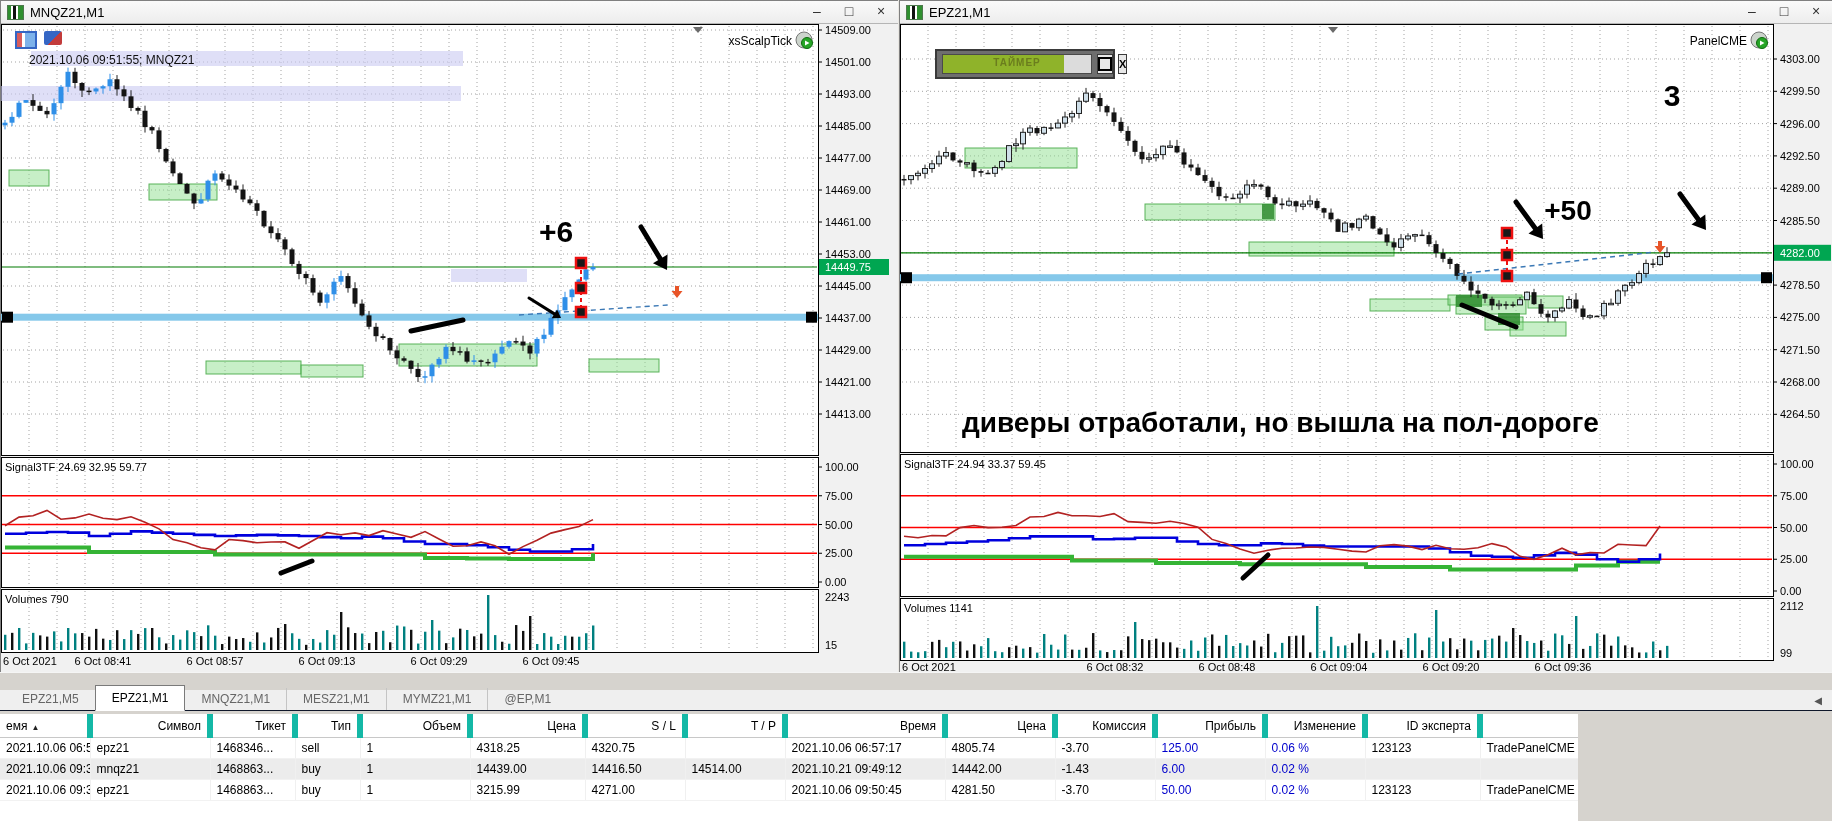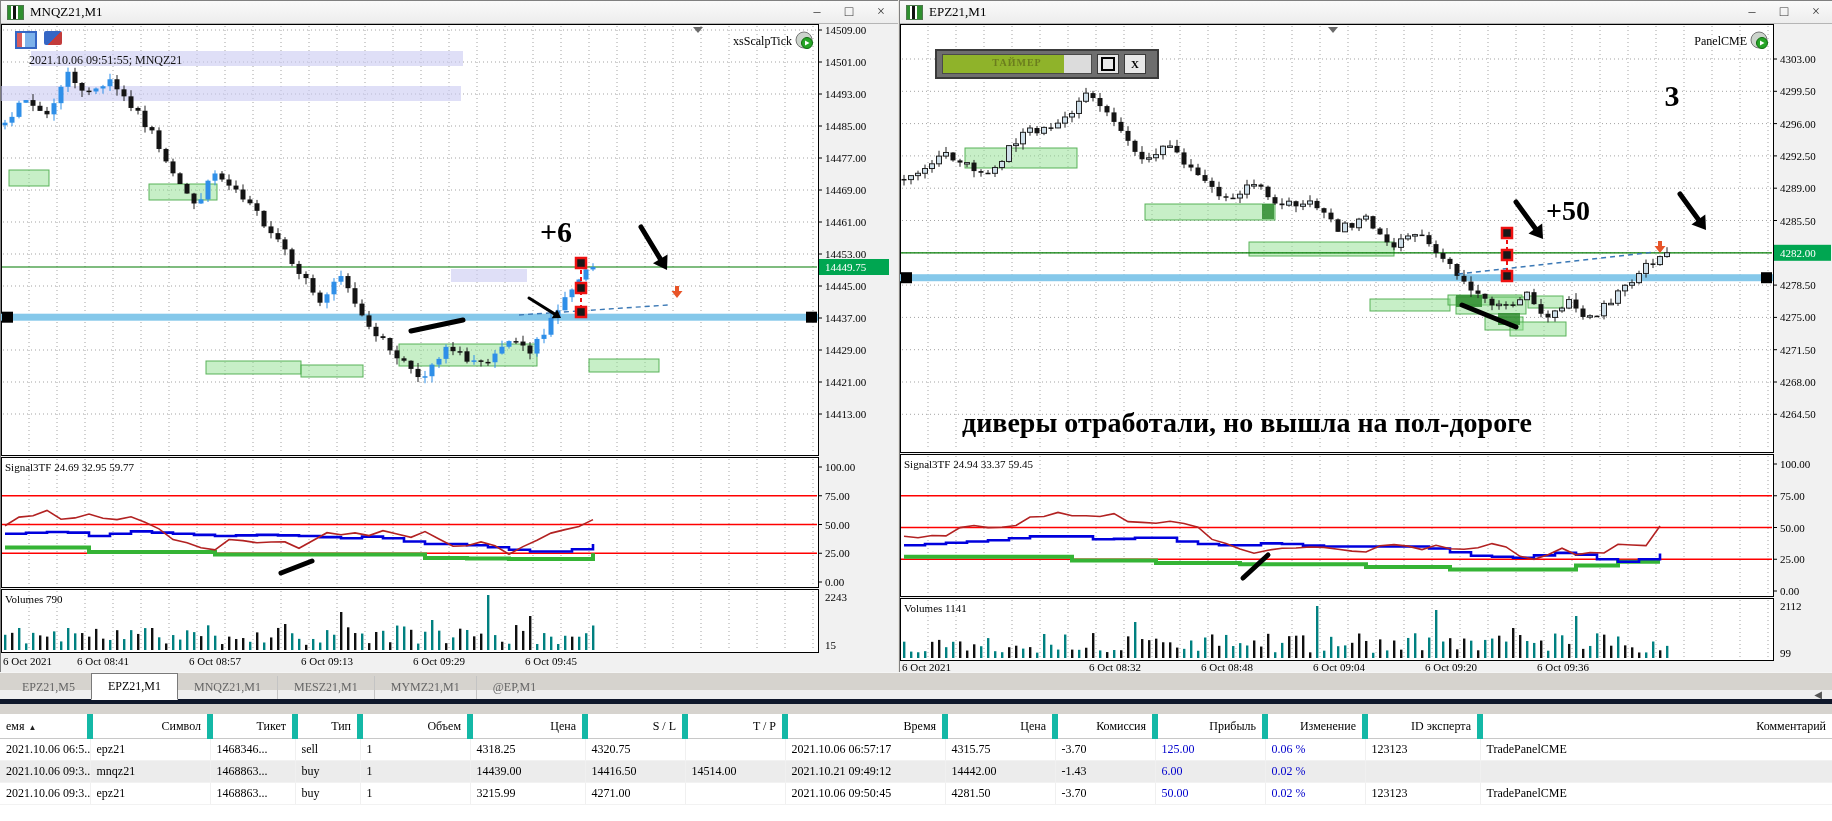--- a/index.html
+++ b/index.html
@@ -1,51 +1,51 @@
 <!DOCTYPE html>
 <html><head>
 <meta charset="utf-8">
 <style>
   html,body{margin:0;padding:0;background:#d6d3ce;}
   .stage{position:relative;width:1832px;height:821px;overflow:hidden;
-         font-family:Liberation Serif, serif;font-size:12px;color:#000;background:#d6d3ce;}
+         font-family:Liberation Sans, sans-serif;font-size:12px;color:#000;background:#d6d3ce;}
   .window{position:absolute;top:0;background:#fff;border:1px solid #808080;box-shadow:0 0 0 1px #e9e7e2;}
   .titlebar{height:22px;background:linear-gradient(#fafafa,#ededed);border-bottom:1px solid #b5b5b5;
             display:flex;align-items:center;padding:0 6px;gap:6px;font-size:13px;}
   .wicon{width:15px;height:13px;border:1px solid #4d784d;background:
          linear-gradient(90deg,#2f8f2f 0 3px,#fff 3px 5px,#111 5px 8px,#fff 8px 10px,#2f8f2f 10px);}
   .wtitle{white-space:nowrap;}
   .controls{margin-left:auto;display:flex;gap:10px;}
   .ctrl{width:22px;height:18px;text-align:center;line-height:17px;font-size:14px;color:#333;cursor:default;}
   .wbody{position:relative;height:650px;background:#f1f1f1;overflow:hidden;}
   svg{display:block;}
   .mini-icons{position:absolute;left:14px;top:7px;display:flex;gap:7px;}
   .mi{width:18px;height:14px;}
   .mi1{border:2px solid #3566c4;background:linear-gradient(90deg,#d85c5c 0 30%,#fff 30% 45%,#7db2ea 45% 100%);}
   .mi2{border-radius:2px;background:linear-gradient(135deg,#3566c4 0 55%,#c23b3b 55%);}
-  .timer{position:absolute;left:35px;top:25px;width:224px;height:30px;background:#6e6e6e;border:2px solid #3a3a3a;
+  .timer{position:absolute;left:35px;top:25px;width:180px;height:30px;background:#6e6e6e;border:2px solid #3a3a3a;
          display:flex;align-items:center;gap:5px;padding:0 5px;box-sizing:border-box;}
   .timerbar{position:relative;flex:0 0 148px;height:18px;background:#dcdcdc;border:1px solid #4a4a4a;overflow:hidden;}
   .timerfill{position:absolute;left:0;top:0;bottom:0;width:82%;background:#8fb32a;}
   .timertext{position:absolute;left:0;right:0;top:2px;text-align:center;font-size:10px;font-weight:bold;
              color:#6b7d1e;letter-spacing:1px;}
   .tbtn{width:22px;height:20px;background:#e8e8e8;border:1px solid #3a3a3a;font-size:11px;font-weight:bold;
         font-family:inherit;display:flex;align-items:center;justify-content:center;padding:0;}
   .sqglyph{display:block;width:10px;height:10px;border:2px solid #000;}
   .bottomstrip{position:absolute;left:0;top:672px;width:1832px;height:18px;background:#d6d3ce;
                border-top:1px solid #f5f5f5;border-bottom:1px solid #a8a49e;}
-  .tabbar{position:absolute;left:0;top:690px;width:1832px;height:14px;background:#efefef;
-          border-bottom:5px solid #0f172a;display:flex;align-items:flex-end;padding-left:6px;box-sizing:border-box;}
+  .tabbar{position:absolute;left:0;top:690px;width:1832px;height:21px;background:#efefef;
+          border-bottom:1px solid #0f172a;display:flex;align-items:flex-end;padding-left:6px;box-sizing:border-box;}
   .tab{padding:4px 16px 4px;color:#666;white-space:nowrap;cursor:default;border-left:1px solid #c4c4c4;}
   .tab:first-child{border-left:none;}
   .tab.active{background:#fff;color:#000;border:1px solid #7a7a7a;border-bottom:1px solid #fff;
               margin-bottom:-1px;padding:5px 16px 5px;border-left:1px solid #7a7a7a;}
   .tab.active + .tab{border-left:none;}
   .tabarrow{margin-left:auto;margin-right:10px;align-self:center;color:#555;font-size:10px;}
-  .tablewrap{position:absolute;left:0;top:714px;width:1832px;height:107px;background:#fff;overflow:hidden;}
+  .tablewrap{position:absolute;left:0;top:714px;width:1578px;height:107px;background:#fff;overflow:hidden;}
   table{border-collapse:collapse;table-layout:fixed;width:1832px;font-size:12px;}
   th{font-weight:normal;text-align:right;padding:5px 6px 4px;border-bottom:1px solid #c8c8c8;
      border-left:6px solid #14b8a6;background:#fff;white-space:nowrap;overflow:hidden;}
   td{padding:3px 6px;border-left:1px solid #f0f0f0;border-bottom:1px solid #f2f2f2;
      white-space:nowrap;overflow:hidden;}
   th.c0,td.c0{text-align:left;border-left:none;}
   tr.sel td{background:#ececec;}
   td.blue{color:#0000cc;}
   .sorticon{font-size:8px;color:#222;margin-left:4px;}
 </style>
@@ -1146,21 +1146,21 @@
           <tr>
             <td class="c0">2021.10.06 06:5...</td>
             <td class="">epz21</td>
             <td class="">1468346...</td>
             <td class="">sell</td>
             <td class="">1</td>
             <td class="">4318.25</td>
             <td class="">4320.75</td>
             <td class=""></td>
             <td class="">2021.10.06 06:57:17</td>
-            <td class="">4315.75</td>
+            <td class="">4805.74</td>
             <td class="">-3.70</td>
             <td class=" blue">125.00</td>
             <td class=" blue">0.06 %</td>
             <td class="">123123</td>
             <td class="">TradePanelCME</td>
           </tr>
           <tr class="sel">
             <td class="c0">2021.10.06 09:3...</td>
             <td class="">mnqz21</td>
             <td class="">1468863...</td>

